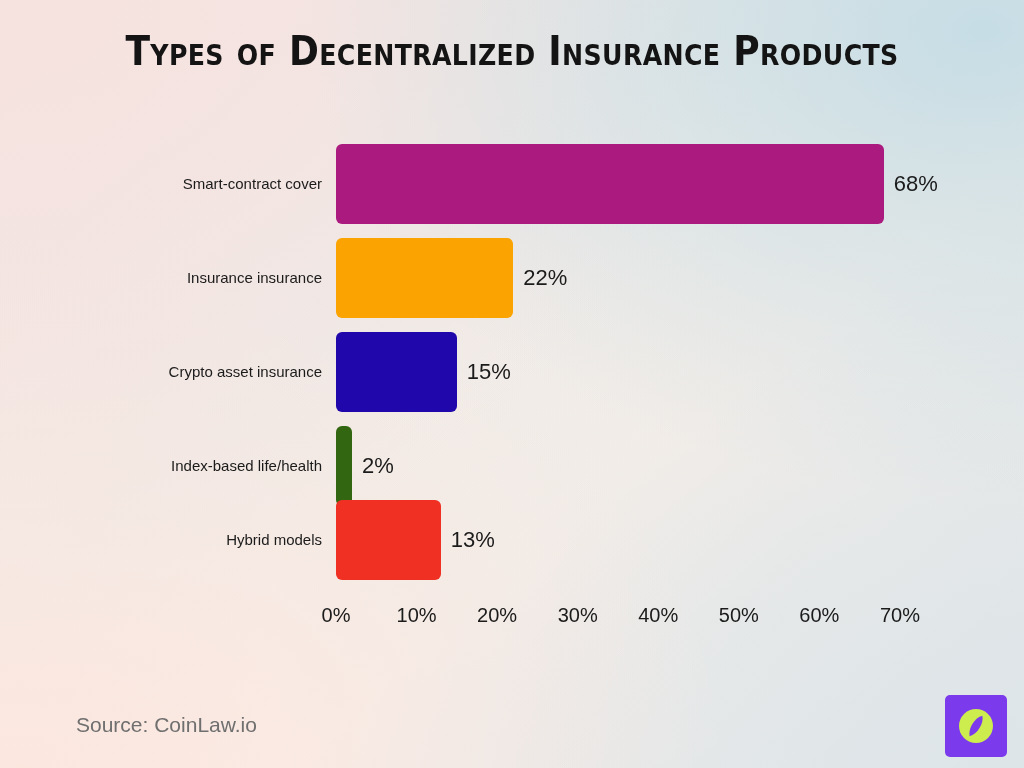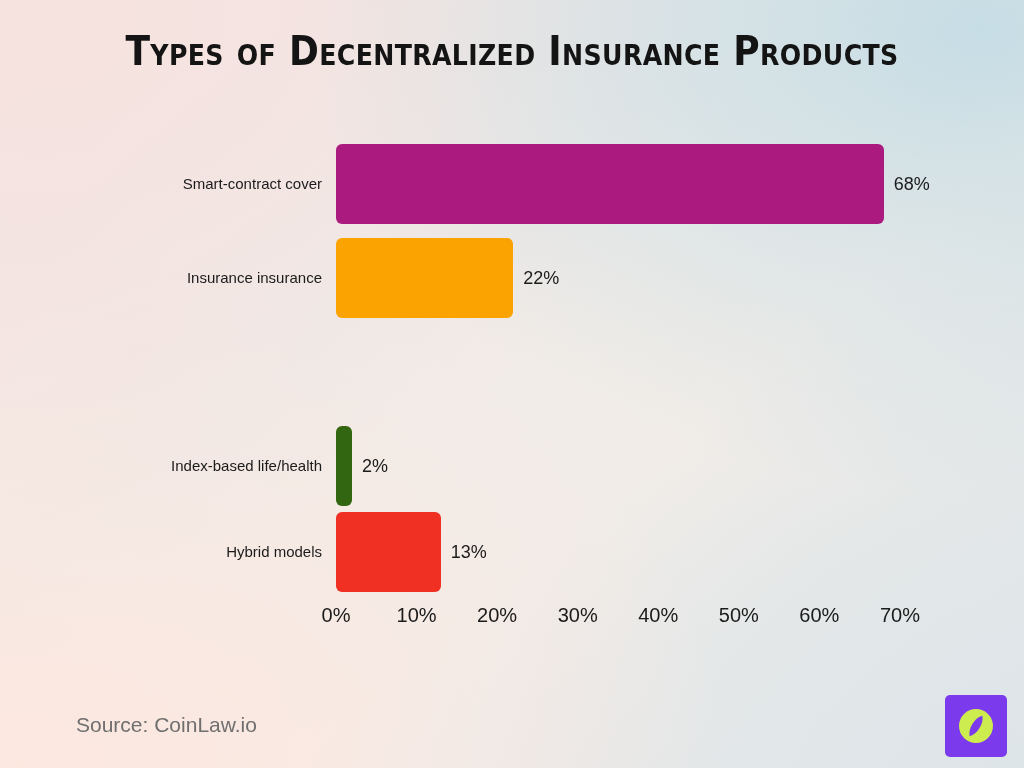--- a/index.html
+++ b/index.html
@@ -67,21 +67,21 @@
     height: 80px;
     border-radius: 6px;
   }
 
   .bar-value {
     position: absolute;
     top: 0;
     height: 80px;
     line-height: 80px;
     padding-left: 10px;
-    font-size: 18px;
+    font-size: 22px;
     color: #1b1b1b;
     white-space: nowrap;
   }
 
   .cat-label {
     position: absolute;
     right: 100%;
     top: 0;
     height: 80px;
     line-height: 80px;
@@ -144,26 +144,31 @@
       <div class="row" style="top: 0px;">
         <div class="cat-label">Smart-contract cover</div>
         <div class="bar" style="width: 547.804px; background: rgb(171, 26, 126);"></div>
         <div class="bar-value" style="left: 547.804px;">68%</div>
       </div>
       <div class="row" style="top: 94px;">
         <div class="cat-label">Insurance insurance</div>
         <div class="bar" style="width: 177.231px; background: rgb(251, 163, 0);"></div>
         <div class="bar-value" style="left: 177.231px;">22%</div>
       </div>
+      <div class="row" style="top: 188px;">
+        <div class="cat-label">Crypto asset insurance</div>
+        <div class="bar" style="width: 120.839px; background: rgb(31, 7, 172);"></div>
+        <div class="bar-value" style="left: 120.839px;">15%</div>
+      </div>
       <div class="row" style="top: 282px;">
         <div class="cat-label">Index-based life/health</div>
         <div class="bar" style="width: 16.1119px; background: rgb(51, 102, 17);"></div>
         <div class="bar-value" style="left: 16.1119px;">2%</div>
       </div>
-      <div class="row" style="top: 368px;">
+      <div class="row" style="top: 356px;">
         <div class="cat-label">Hybrid models</div>
         <div class="bar" style="width: 104.727px; background: rgb(239, 48, 35);"></div>
         <div class="bar-value" style="left: 104.727px;">13%</div>
       </div>
     </div>
 
   <div class="xaxis" id="xaxis">
       <div class="xtick" style="left: 0px;">0%</div>
       <div class="xtick" style="left: 80.5594px;">10%</div>
       <div class="xtick" style="left: 161.119px;">20%</div>

